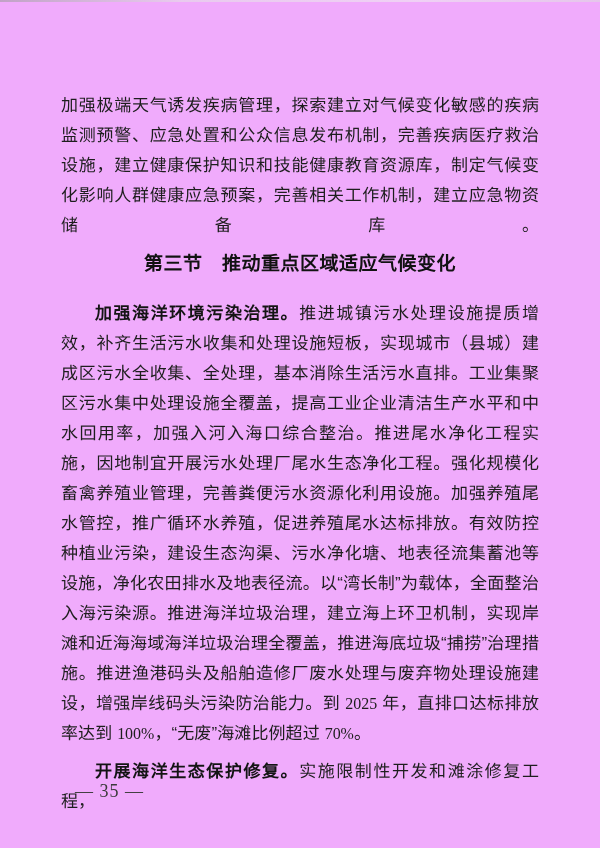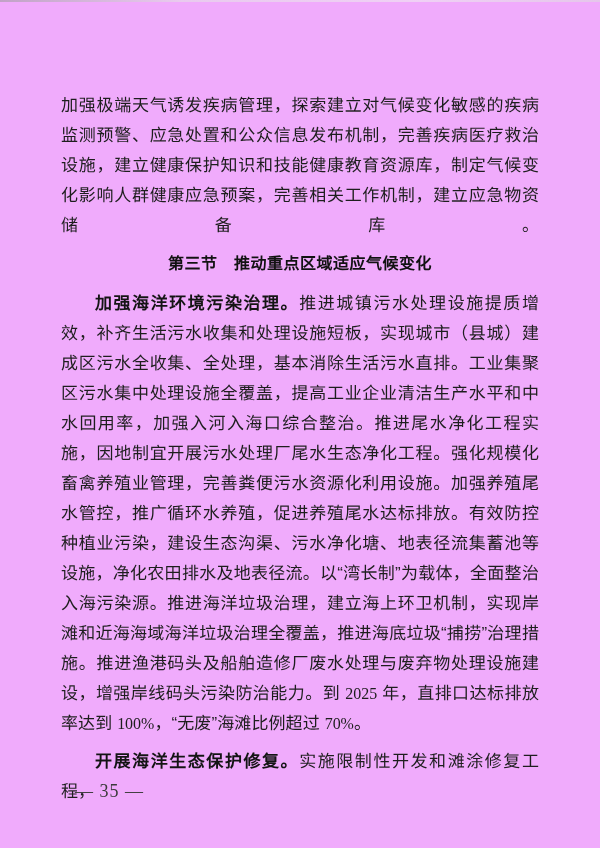--- a/index.html
+++ b/index.html
@@ -45,29 +45,29 @@
   .para.indent {
     text-indent: 2em;
     margin-top: 8px;
   }
   .lead {
     font-weight: bold;
     color: #141414;
   }
   .section-heading {
     margin: 8px 0 0 0;
-    font-size: 16px;
+    font-size: 19px;
     line-height: 30px;
     font-weight: bold;
     text-align: center;
     color: #121212;
     letter-spacing: 0.5px;
   }
   .para.after-heading {
-    margin-top: 10px;
+    margin-top: 20px;
   }
   .num {
     font-family: "Liberation Serif", serif;
     font-size: 0.94em;
     letter-spacing: 0;
   }
   .page-number {
     position: absolute;
     left: 75px;
     top: 781px;

